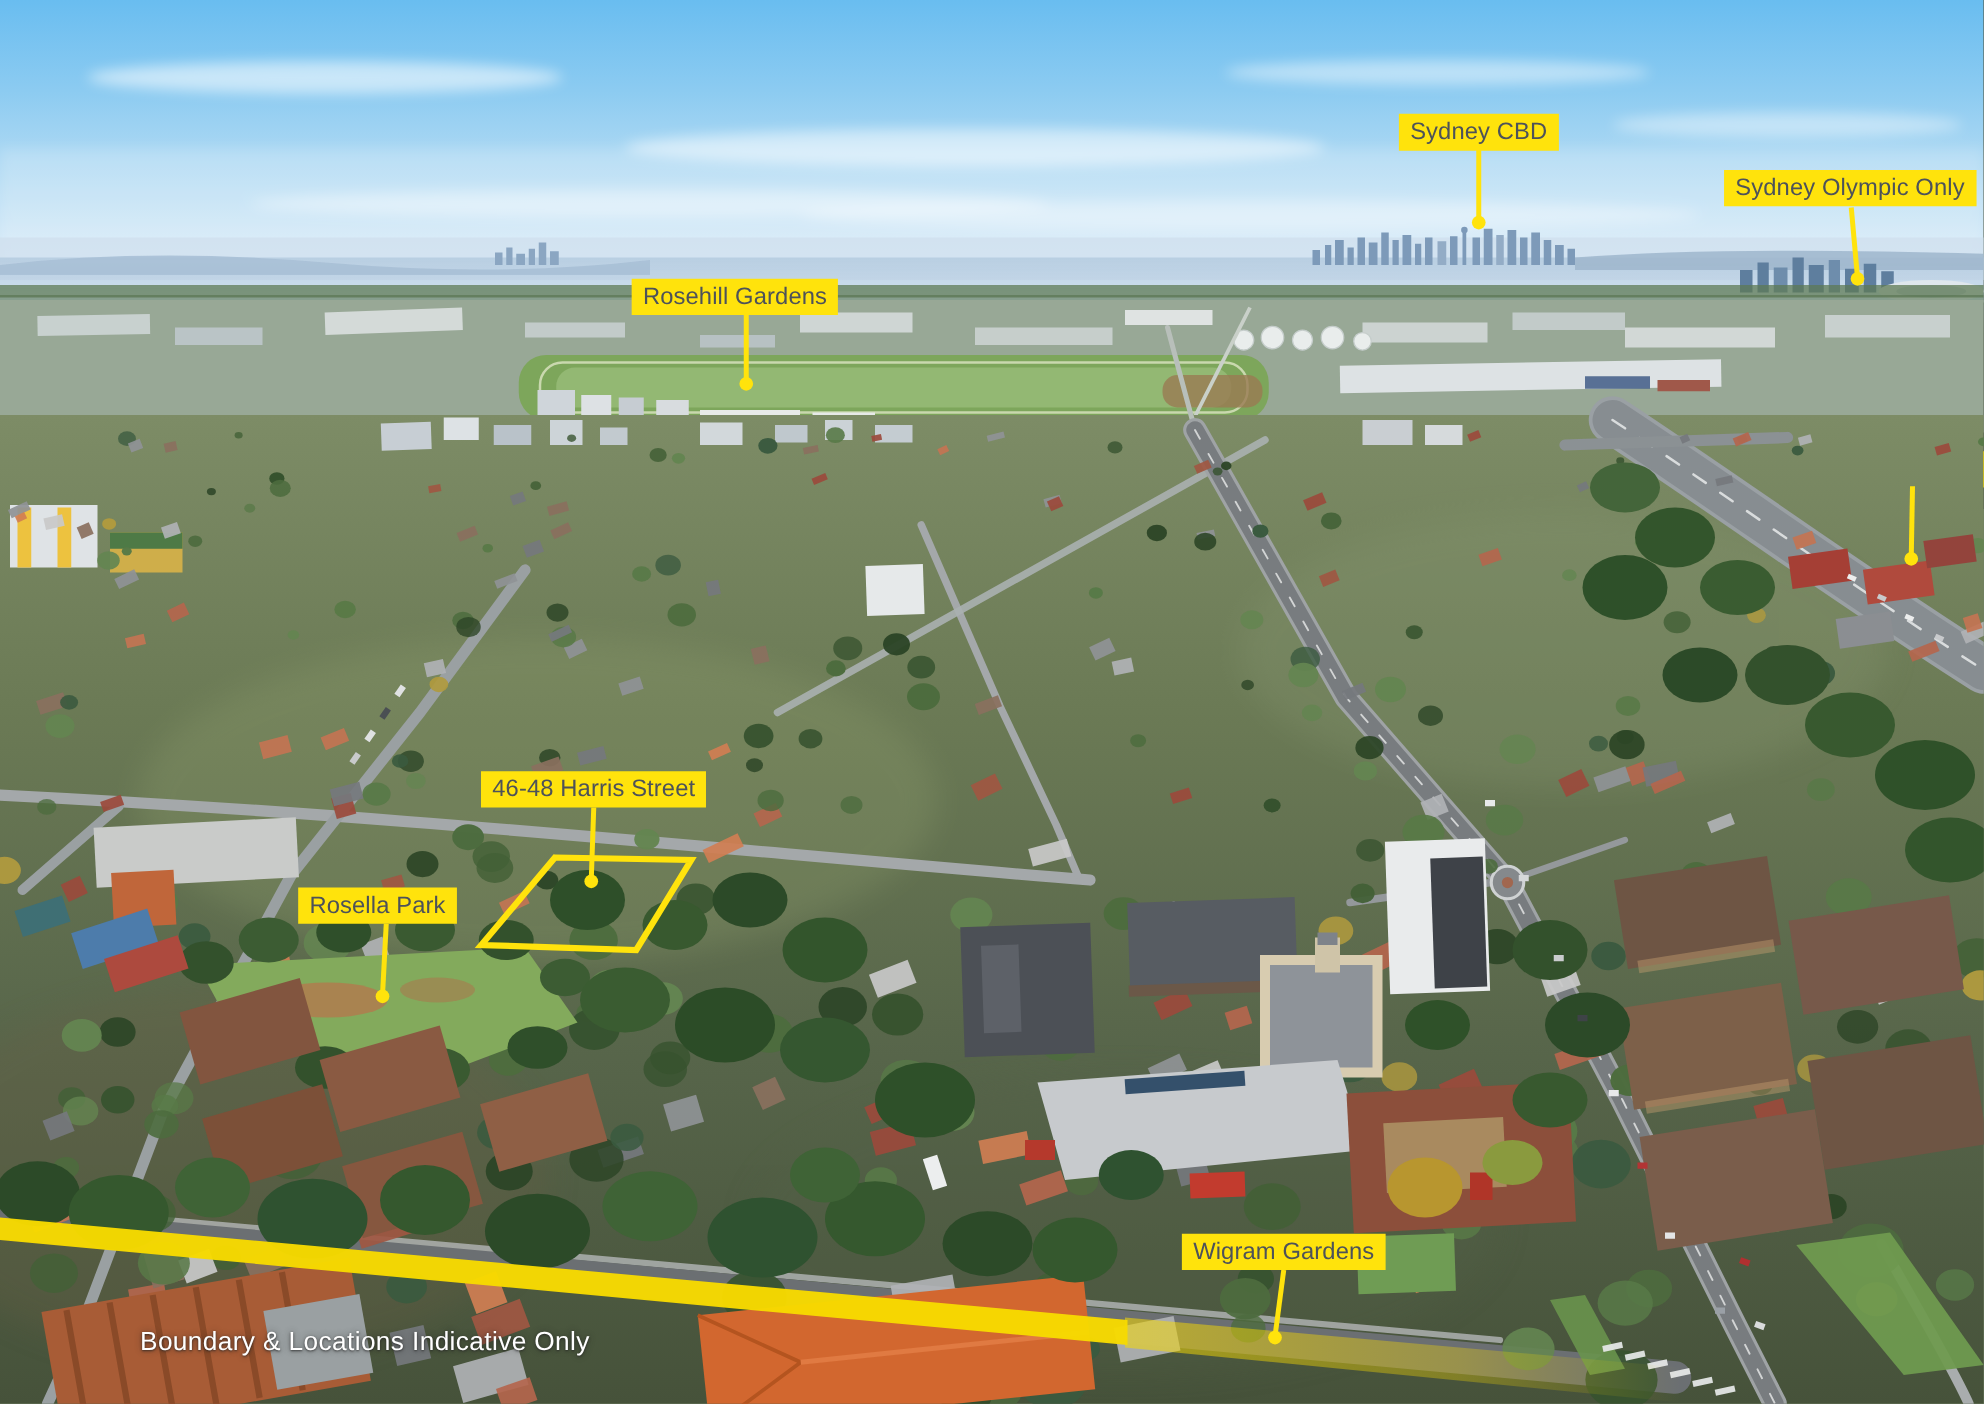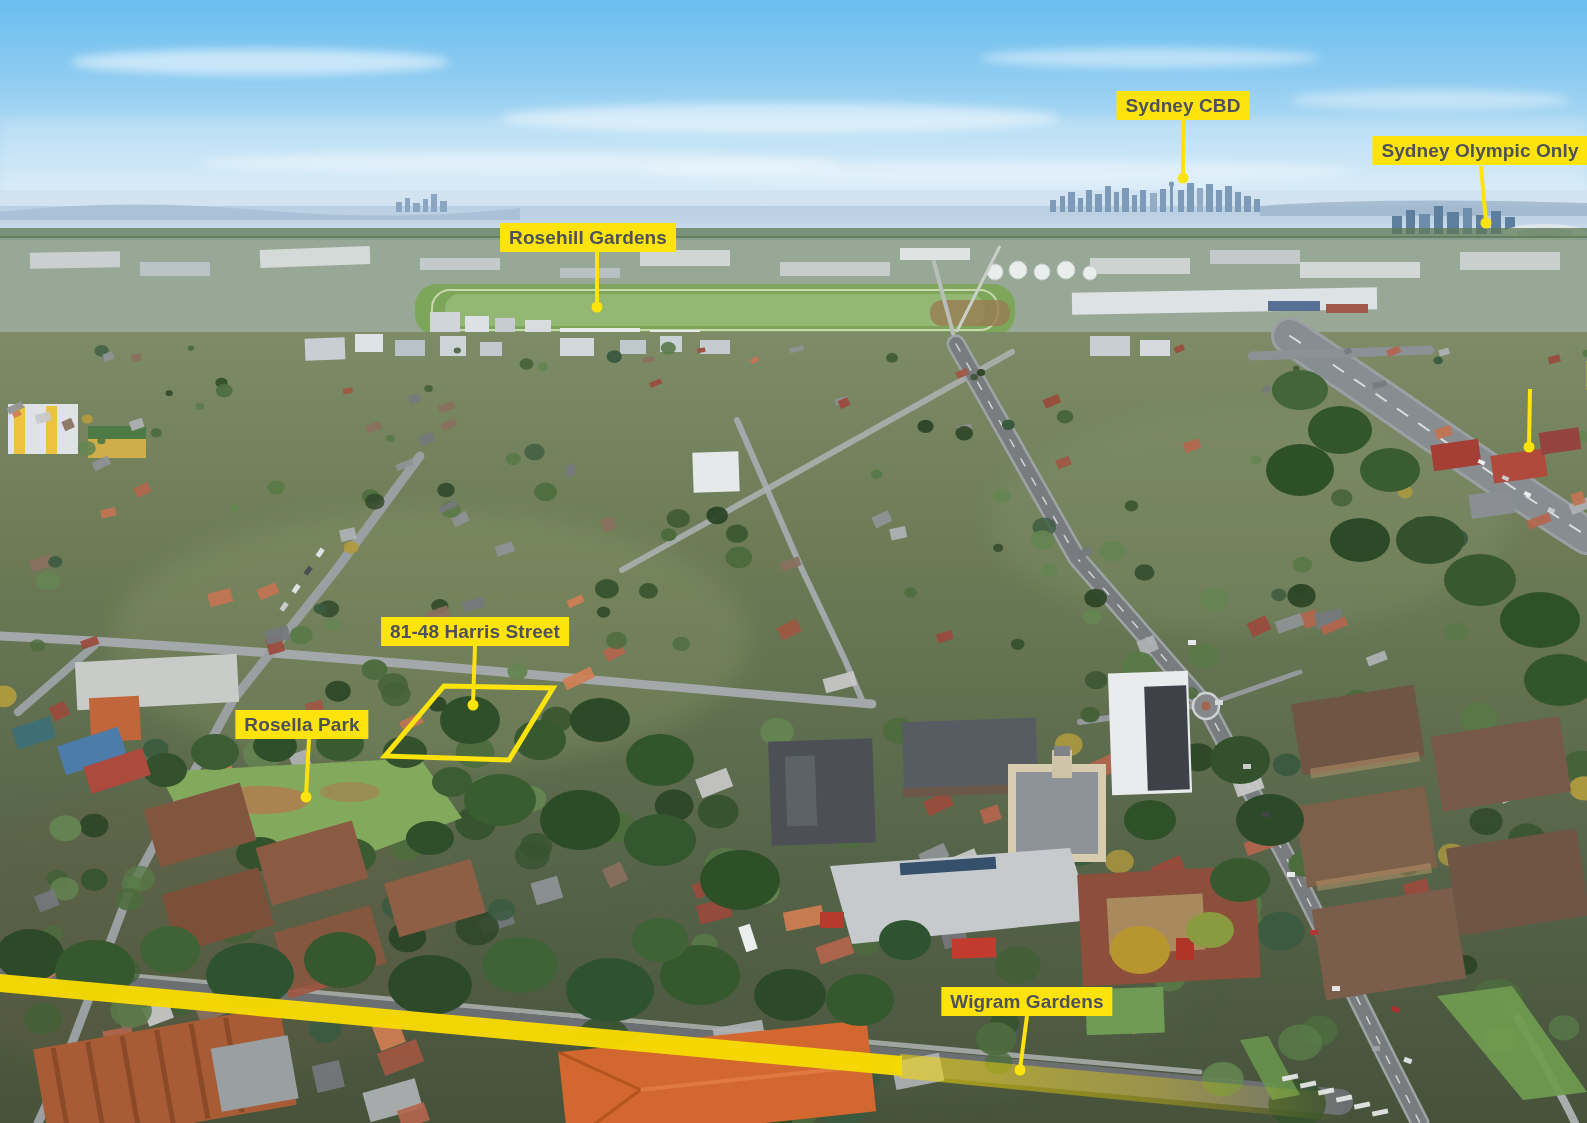--- a/index.html
+++ b/index.html
@@ -1,20 +1,20 @@
 <!DOCTYPE html>
 <html><head>
 <meta charset="utf-8">
 <style>
   html,body{margin:0;padding:0;background:#222;}
   .canvas{position:relative;width:1587px;height:1123px;overflow:hidden;
           font-family:"Liberation Sans",sans-serif;background:#6f7f62;}
   .canvas svg{position:absolute;left:0;top:0;}
   .map-label{position:absolute;transform:translateX(-50%);background:#FFE30C;color:#4D525A;
-             font-weight:700;font-size:19px;line-height:29px;padding:0 9px;white-space:nowrap;
+             font-weight:400;font-size:19px;line-height:29px;padding:0 9px;white-space:nowrap;
              letter-spacing:.1px;z-index:5;}
   .disclaimer{position:absolute;left:112px;top:1062px;color:#ffffff;font-size:21px;font-weight:400;
               letter-spacing:.3px;z-index:5;
               text-shadow:0 1px 2px rgba(35,35,35,.85),0 0 6px rgba(35,35,35,.45);}
 </style>
 </head>
 <body>
 
 <div class="canvas">
 
@@ -722,17 +722,18 @@
           <circle cx="306" cy="797" r="5.5"></circle>
       <circle cx="1020" cy="1070" r="5.5"></circle>
     </g>
   </g>
 </svg>
 
 <div class="map-label" style="left:1183px;top:91px">Sydney CBD</div>
 <div class="map-label" style="left:1480px;top:136px">Sydney Olympic Only</div>
 <div class="map-label" style="left:588px;top:223px">Rosehill Gardens</div>
 <div class="map-label" style="left:1609px;top:361px">M4</div>
-<div class="map-label" style="left:475px;top:617px">81-48 Harris Street</div>
+<div class="map-label" style="left:475px;top:617px">46-48 Harris Street</div>
 <div class="map-label" style="left:302px;top:710px">Rosella Park</div>
 <div class="map-label" style="left:1027px;top:987px">Wigram Gardens</div>
+<div class="disclaimer">Boundary &amp; Locations Indicative Only</div>
 
 </div>
 
 </body></html>

